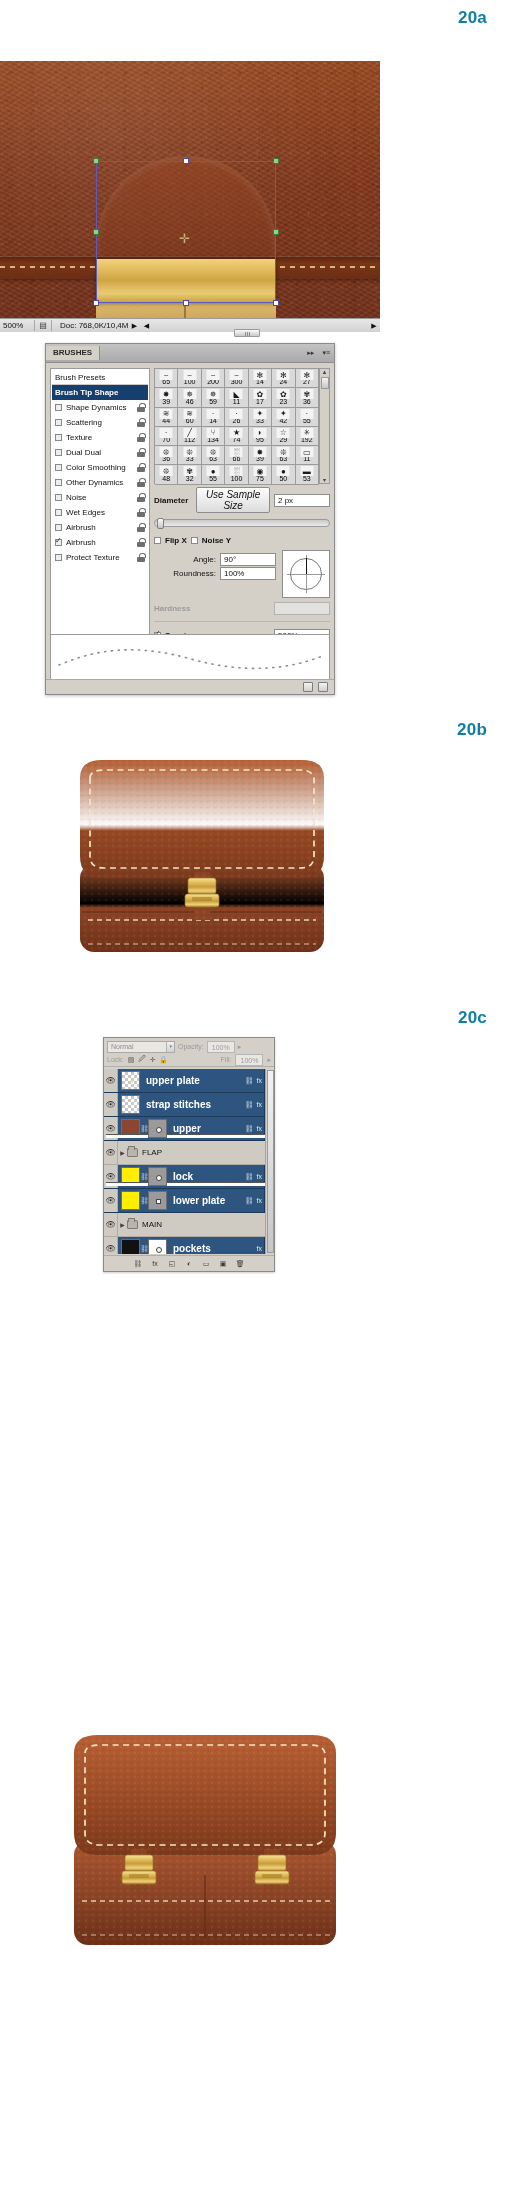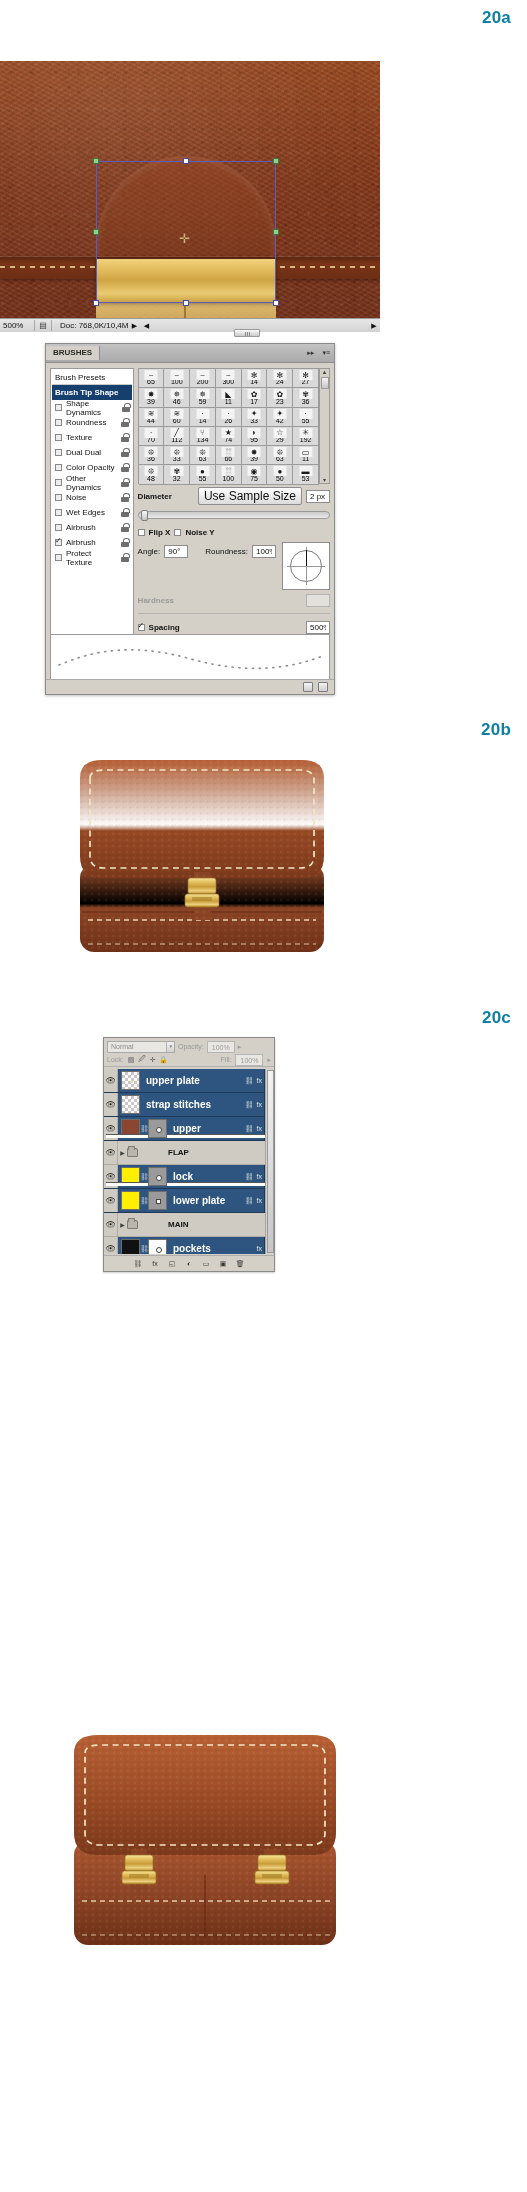--- a/index.html
+++ b/index.html
@@ -3,21 +3,21 @@
 <meta charset="utf-8">
 <style>
   * { box-sizing: border-box; }
   html, body { margin:0; padding:0; }
   body {
     width: 527px; height: 2192px; background:#fff;
     font-family: "Liberation Sans", sans-serif;
     position: relative; overflow: hidden;
   }
   .fig-label {
-    position:absolute; right:16px;
+    position:absolute; right:40px;
     color:#0d7fa5; font-size:17px; font-weight:bold;
     letter-spacing:.2px;
   }
   #lbl20a { top:8px; }
   #lbl20b { top:720px; }
   #lbl20c { top:1008px; }
 
   
   #ps-canvas {
     position:absolute; left:0; top:61px; width:380px; height:271px;
@@ -182,44 +182,44 @@
   .grid-scroll .sthumb{
     width:8px; height:12px; background:linear-gradient(#f4f4f4,#c6c6c6);
     border:1px solid #9a9a9a; margin-top:2px;
   }
 
   .ctl-row{ display:flex; align-items:center; gap:4px; font-size:8px; min-height:14px; }
   .ctl-row .lbl{ color:#111;font-weight:bold; }
   .ctl-row .lbl.dim{ color:#9b9b9b; }
   .btn{
     background:linear-gradient(#fdfdfd,#dcdcdc); border:1px solid #8d8d8d;
-    border-radius:2px; font-size:12px; padding:1px 5px; color:#111;
+    border-radius:2px; font-size:10px; padding:1px 5px; color:#111;font-style:italic;
   }
   .txtfield{
     background:#fff; border:1px solid #8d8d8d; font-size:8px;
-    padding:1px 3px; width:24px; color:#111;
+    padding:1px 3px; width:56px; color:#111;
   }
   .txtfield.dim{ background:#e3e1dc; border-color:#b3b3b3; }
   .slider{
     height:8px; position:relative; background:linear-gradient(#c9c9c9,#eaeaea);
     border:1px solid #9b9b9b; border-radius:4px; flex:1;
   }
   .slider .knob{
     position:absolute; left:2px; top:-2px; width:7px; height:11px;
     background:linear-gradient(#fbfbfb,#c3c3c3); border:1px solid #7e7e7e;
     border-radius:2px;
   }
   .cb{
     width:7px; height:7px; border:1px solid #888; background:#fff;
     display:inline-block; position:relative; flex:0 0 auto;
   }
   .cb.on:after{ content:"✓"; position:absolute; left:-1px; top:-4px; font-size:8px; color:#222; }
 
   .angle-wrap{ display:flex; gap:6px; align-items:flex-start; }
-  .angle-fields{ flex:1; display:flex; flex-direction:row; gap:17px; align-items:flex-start; padding-top:3px;}
+  .angle-fields{ flex:1; display:flex; flex-direction:column; gap:1px; align-items:flex-end; padding-top:3px;}
   .angle-fields .r{ display:flex; align-items:center; gap:4px; }
   .angle-dial{
     width:48px; height:48px; border:1px solid #8d8d8d; background:#fff;
     position:relative; flex:0 0 auto;
   }
   .angle-dial .circ{
     position:absolute; left:50%; top:50%; width:32px; height:32px;
     margin:-16px 0 0 -16px; border:1px solid #7a7a7a; border-radius:50%;
   }
   .angle-dial .hline, .angle-dial .vline{
@@ -319,21 +319,21 @@
   .mask:after{
     content:""; position:absolute; left:50%; top:50%; width:4px; height:4px;
     margin:-2px 0 0 -2px; border-radius:50%; background:#fff; border:1px solid #444;
   }
   .mask.sq:after{ border-radius:0; width:3px; height:3px; }
   .mask.white{ background:#fff; }
   .lname{
     flex:1; padding-left:6px; font-size:10px; font-weight:bold;
     white-space:nowrap; overflow:hidden;
   }
-  .lrow.group .lname{ font-weight:bold; font-size:8px; padding-left:4px;margin-left:26px; }
+  .lrow.group .lname{ font-weight:normal; font-size:8px; padding-left:4px; }
   .licons{ display:flex; gap:3px; padding-right:2px; font-size:7px; align-items:center; color:#e6e6e6; }
   .lrow .caret{
     width:10px; text-align:center; font-size:6px; color:#d8d8d8;
     background:#7d95ae; height:100%; display:flex; align-items:center; justify-content:center;
     border-left:1px solid #1d3a59;
   }
   .tri{ width:9px; text-align:center; font-size:6px; color:#444; }
   .folder{
     width:11px; height:9px; background:#b9b5ad; border:1px solid #7d7a73;
     border-radius:1px 2px 1px 1px; position:relative; flex:0 0 auto;
@@ -417,36 +417,36 @@
         <div class="opt-row active">
           <span>Brush Tip Shape</span>
         </div>
         <div class="opt-row">
           <span class="opt-cb"></span>
           <span>Shape Dynamics</span>
           <span class="opt-lock"></span>
         </div>
         <div class="opt-row">
           <span class="opt-cb"></span>
-          <span>Roundness</span>
+          <span>Scattering</span>
           <span class="opt-lock"></span>
         </div>
         <div class="opt-row">
           <span class="opt-cb"></span>
           <span>Texture</span>
           <span class="opt-lock"></span>
         </div>
         <div class="opt-row">
           <span class="opt-cb"></span>
           <span>Dual Dual</span>
           <span class="opt-lock"></span>
         </div>
         <div class="opt-row">
           <span class="opt-cb"></span>
-          <span>Color Opacity</span>
+          <span>Color Smoothing</span>
           <span class="opt-lock"></span>
         </div>
         <div class="opt-row">
           <span class="opt-cb"></span>
           <span>Other Dynamics</span>
           <span class="opt-lock"></span>
         </div>
         <div class="opt-row">
           <span class="opt-cb"></span>
           <span>Noise</span>

